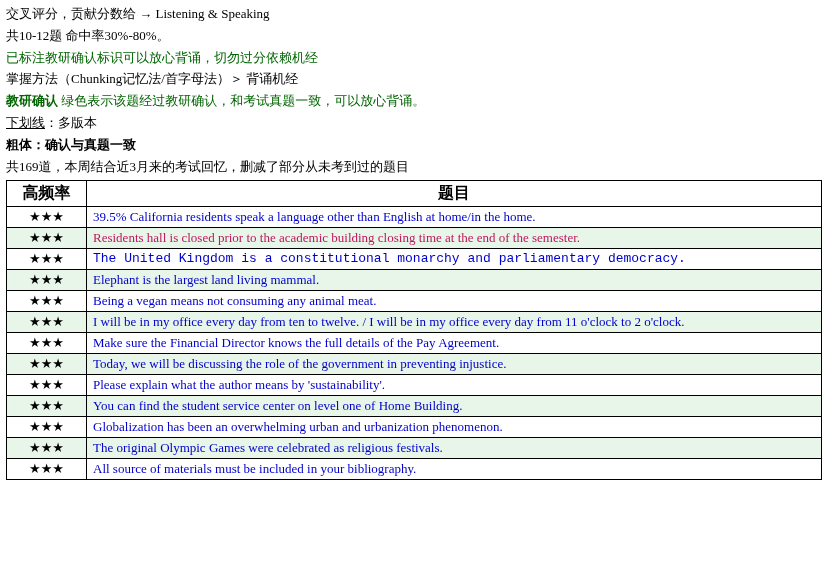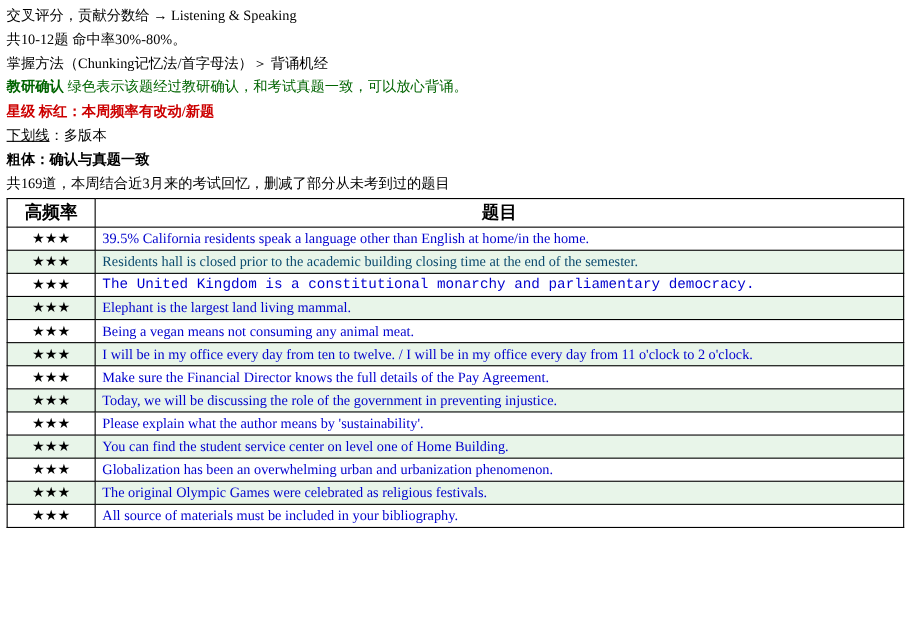--- a/index.html
+++ b/index.html
@@ -63,34 +63,33 @@
 <div class="container">
 
   <div class="line">
     <span>交叉评分，贡献分数给 → Listening &amp; Speaking</span>
   </div>
 
   <div class="line">
     <span>共10-12题  命中率30%-80%。</span>
   </div>
 
+  <div class="line green-line">
+    <span>已标注教研确认标识可以放心背诵，切勿过分依赖机经</span>
+  </div>
 
   <div class="line">
     <span>掌握方法（Chunking记忆法/首字母法）＞ 背诵机经</span>
   </div>
 
   <div class="line">
     <span class="green-text bold-text">教研确认</span>
     <span class="green-text">  绿色表示该题经过教研确认，和考试真题一致，可以放心背诵。</span>
   </div>
 
-  <div class="line">
-    <span class="red-text bold-text">星级</span>
-    <span class="red-text bold-text">标红：本周频率有改动/新题</span>
-  </div>
 
   <div class="line">
     <span class="underline-text">下划线</span><span>：多版本</span>
   </div>
 
   <div class="line">
     <span class="bold-text">粗体：确认与真题一致</span>
   </div>
 
   <div class="line">
@@ -104,21 +103,21 @@
         <th class="col-topic">题目</th>
       </tr>
     </thead>
     <tbody id="table-body">
     <tr style="background-color: rgb(255, 255, 255);">
           <td class="col-freq" style="text-align: center;">★★★</td>
           <td class="col-topic" style="color: rgb(0, 0, 205);">39.5% California residents speak a language other than English at home/in the home.</td>
         </tr>
         <tr style="background-color: rgb(232, 245, 233);">
           <td class="col-freq" style="text-align: center;">★★★</td>
-          <td class="col-topic" style="color: #0c4a6e;">Residents hall is closed prior to the academic building closing time at the end of the semester.</td>
+          <td class="col-topic" style="color: #be185d;">Residents hall is closed prior to the academic building closing time at the end of the semester.</td>
         </tr>
         <tr style="background-color: rgb(255, 255, 255);">
           <td class="col-freq" style="text-align: center;">★★★</td>
           <td class="col-topic" style="color: rgb(0, 0, 205); font-family: Liberation Mono, monospace;">The United Kingdom is a constitutional monarchy and parliamentary democracy.</td>
         </tr>
         <tr style="background-color: rgb(232, 245, 233);">
           <td class="col-freq" style="text-align: center;">★★★</td>
           <td class="col-topic" style="color: rgb(0, 0, 205);">Elephant is the largest land living mammal.</td>
         </tr>
         <tr style="background-color: rgb(255, 255, 255);">

